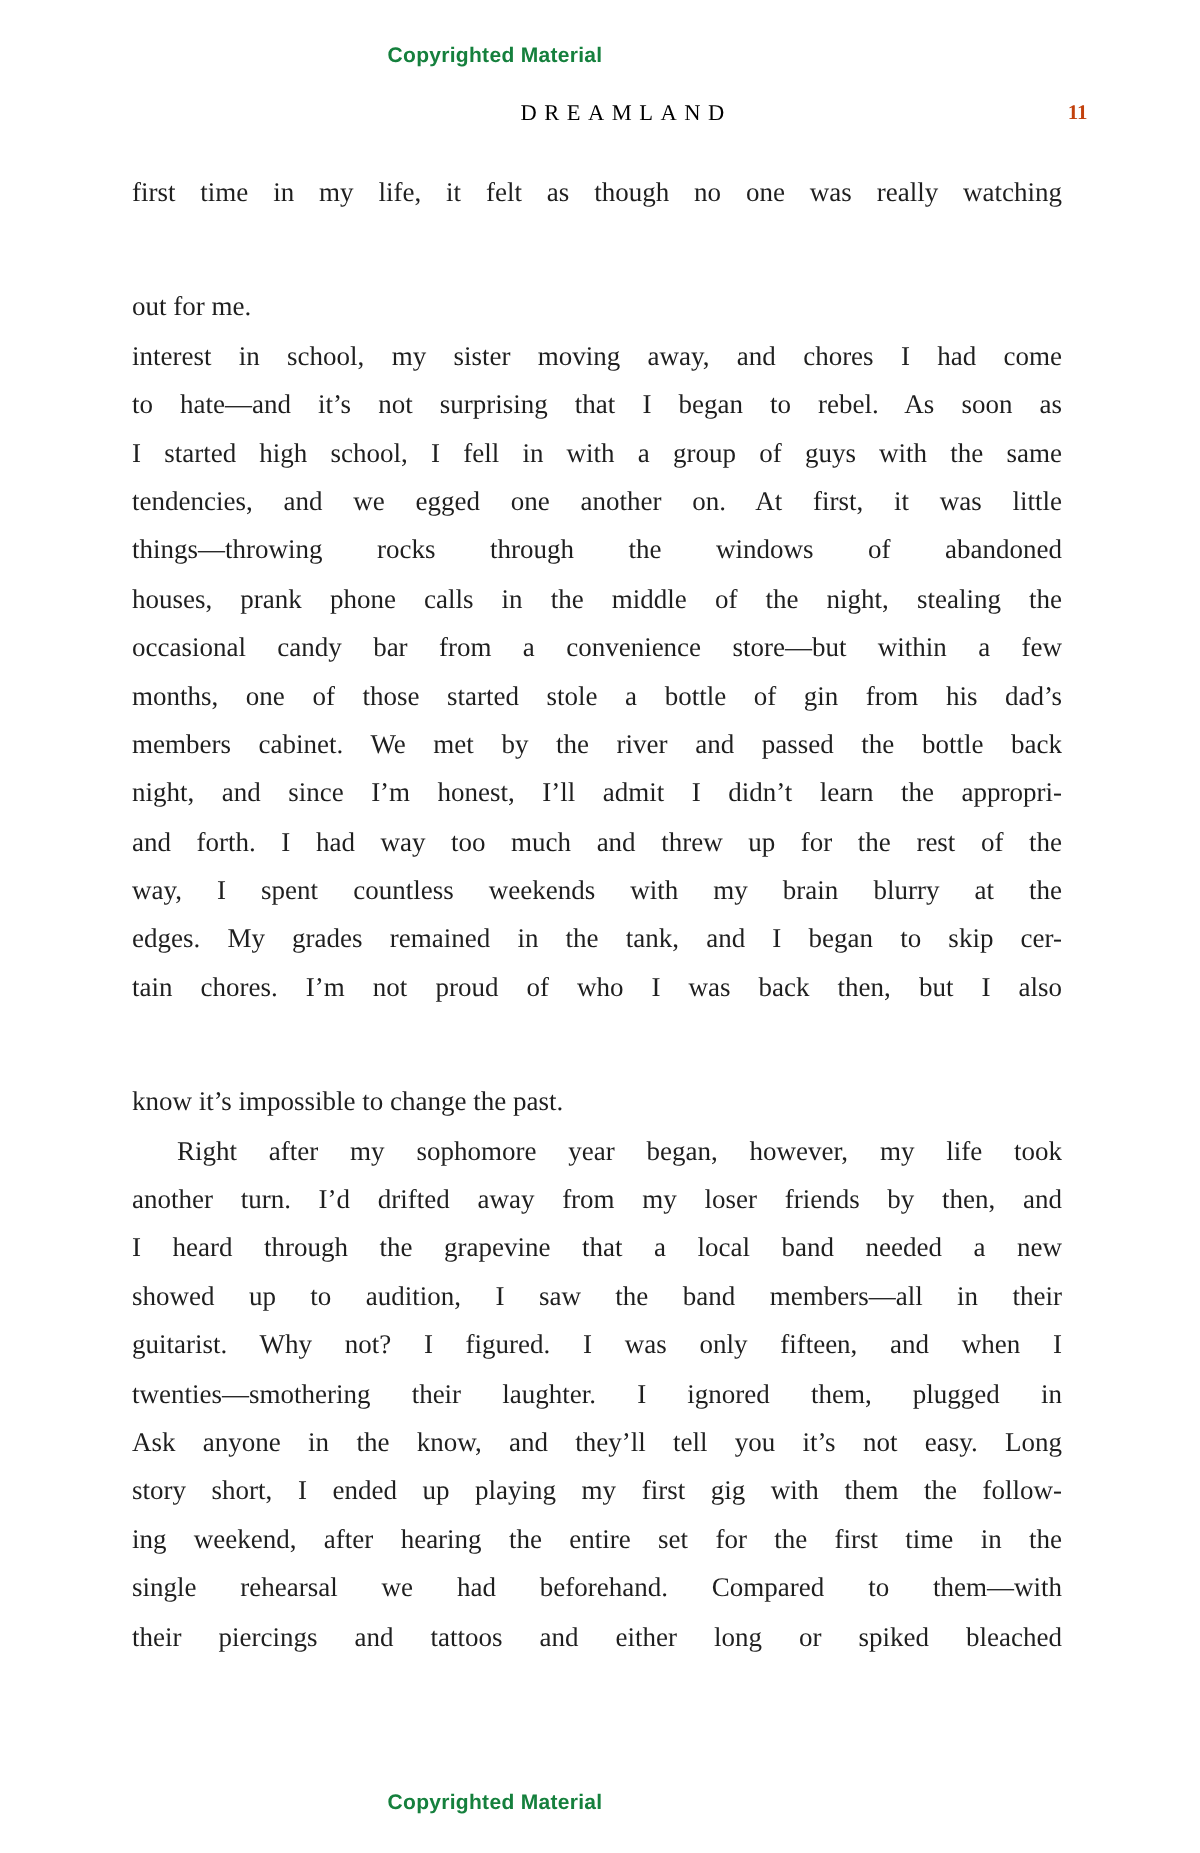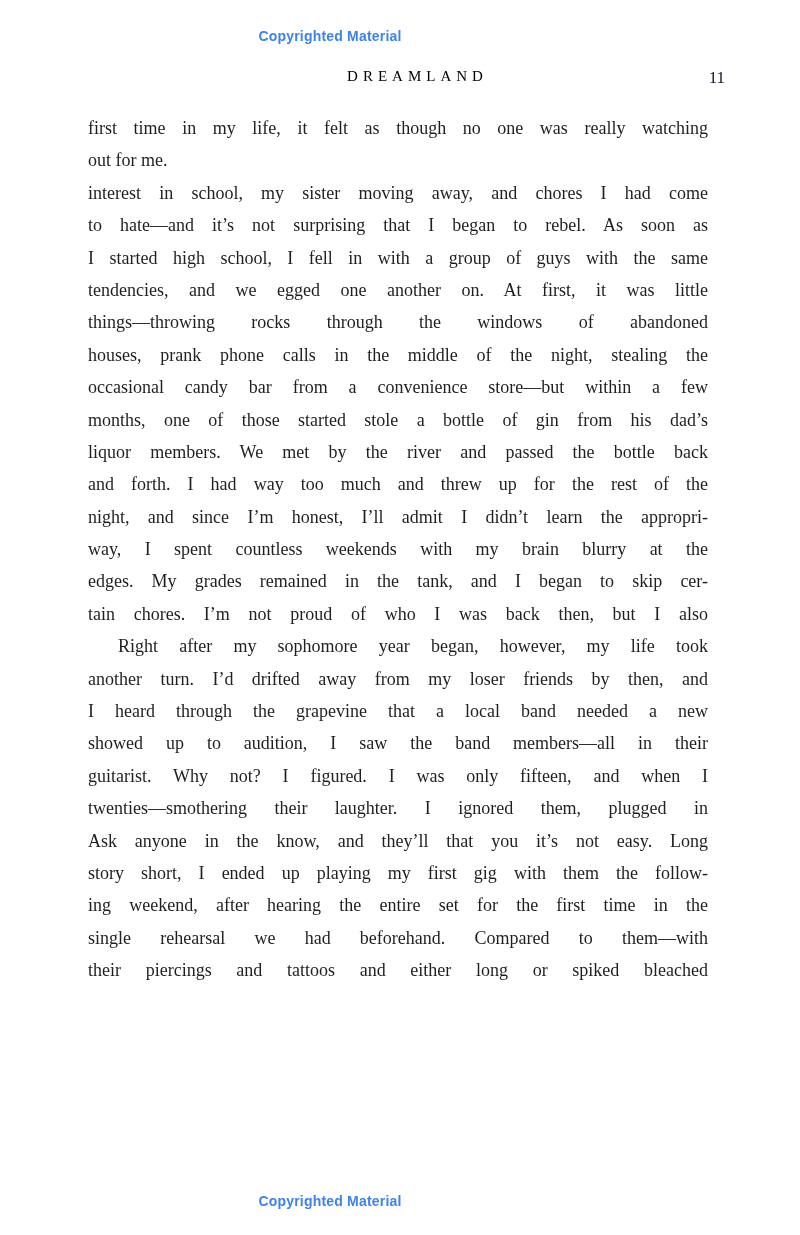--- a/index.html
+++ b/index.html
@@ -13,21 +13,21 @@
     overflow: hidden;
   }
   .watermark {
     position: absolute;
     left: 0;
     width: 660px;
     text-align: center;
     font-family: "Liberation Sans", sans-serif;
     font-weight: bold;
     font-size: 14px;
-    color: #3b82f6;
+    color: #15803d;
     letter-spacing: 0.2px;
   }
   .watermark-top { top: 28px; }
   .watermark-bottom { top: 1193px; }
   .running-header {
     position: absolute;
     top: 68px;
     left: 105px;
     width: 620px;
     height: 24px;
@@ -39,40 +39,42 @@
     text-align: center;
     font-size: 15px;
     letter-spacing: 5px;
     text-indent: 5px; 
     color: #000000;
   }
   .page-number {
     position: absolute;
     right: 0;
     top: 0;
-    font-size: 17px;
-    color: #0f172a;
+    font-size: 14px;
+    color: #c2410c;
+    font-weight: bold;
   }
   .body-text {
     position: absolute;
     top: 112px;
     left: 88px;
     width: 620px;
     font-size: 18px;
     line-height: 32.4px;
   }
   .line {
     height: 32.4px;
     text-align: justify;
     text-align-last: justify;
     overflow: visible;
   }
   .line.endpara {
     text-align: right;
     text-align-last: left;
+    margin-top: 44px;
   }
   .line.indent {
     text-indent: 30px;
   }
 </style>
 </head>
 <body>
 
 <div class="page">
 
@@ -87,33 +89,34 @@
     <div class="line">first time in my life, it felt as though no one was really watching</div>
     <div class="line endpara">out for me.</div>
     <div class="line">interest in school, my sister moving away, and chores I had come</div>
     <div class="line">to hate—and it’s not surprising that I began to rebel. As soon as</div>
     <div class="line">I started high school, I fell in with a group of guys with the same</div>
     <div class="line">tendencies, and we egged one another on. At first, it was little</div>
     <div class="line">things—throwing rocks through the windows of abandoned</div>
     <div class="line">houses, prank phone calls in the middle of the night, stealing the</div>
     <div class="line">occasional candy bar from a convenience store—but within a few</div>
     <div class="line">months, one of those started stole a bottle of gin from his dad’s</div>
-    <div class="line">liquor members. We met by the river and passed the bottle back</div>
+    <div class="line">members cabinet. We met by the river and passed the bottle back</div>
+    <div class="line">night, and since I’m honest, I’ll admit I didn’t learn the appropri-</div>
     <div class="line">and forth. I had way too much and threw up for the rest of the</div>
-    <div class="line">night, and since I’m honest, I’ll admit I didn’t learn the appropri-</div>
     <div class="line">way, I spent countless weekends with my brain blurry at the</div>
     <div class="line">edges. My grades remained in the tank, and I began to skip cer-</div>
     <div class="line">tain chores. I’m not proud of who I was back then, but I also</div>
+    <div class="line endpara">know it’s impossible to change the past.</div>
     <div class="line indent">Right after my sophomore year began, however, my life took</div>
     <div class="line">another turn. I’d drifted away from my loser friends by then, and</div>
     <div class="line">I heard through the grapevine that a local band needed a new</div>
     <div class="line">showed up to audition, I saw the band members—all in their</div>
     <div class="line">guitarist. Why not? I figured. I was only fifteen, and when I</div>
     <div class="line">twenties—smothering their laughter. I ignored them, plugged in</div>
-    <div class="line">Ask anyone in the know, and they’ll that you it’s not easy. Long</div>
+    <div class="line">Ask anyone in the know, and they’ll tell you it’s not easy. Long</div>
     <div class="line">story short, I ended up playing my first gig with them the follow-</div>
     <div class="line">ing weekend, after hearing the entire set for the first time in the</div>
     <div class="line">single rehearsal we had beforehand. Compared to them—with</div>
     <div class="line">their piercings and tattoos and either long or spiked bleached</div>
   </div>
 
   <div class="watermark watermark-bottom">Copyrighted Material</div>
 
 </div>
 

